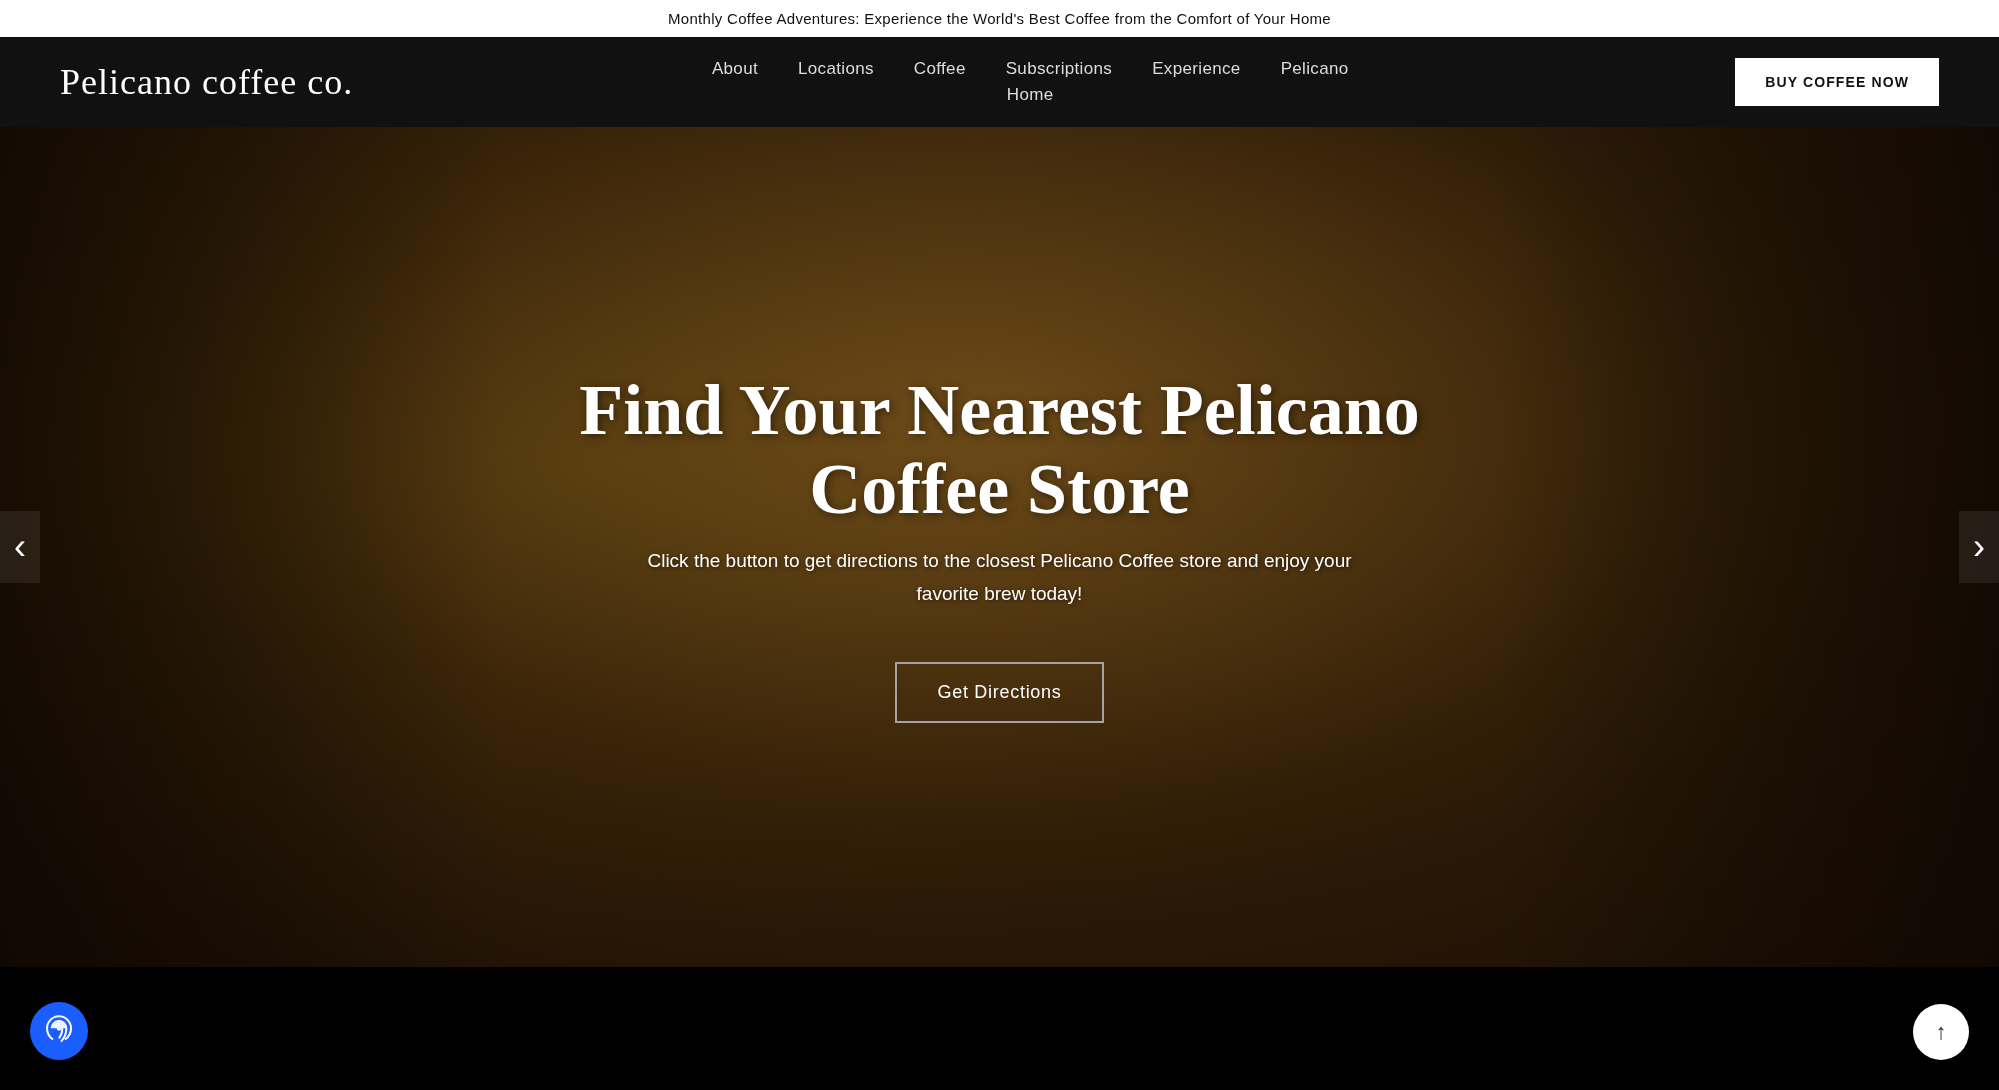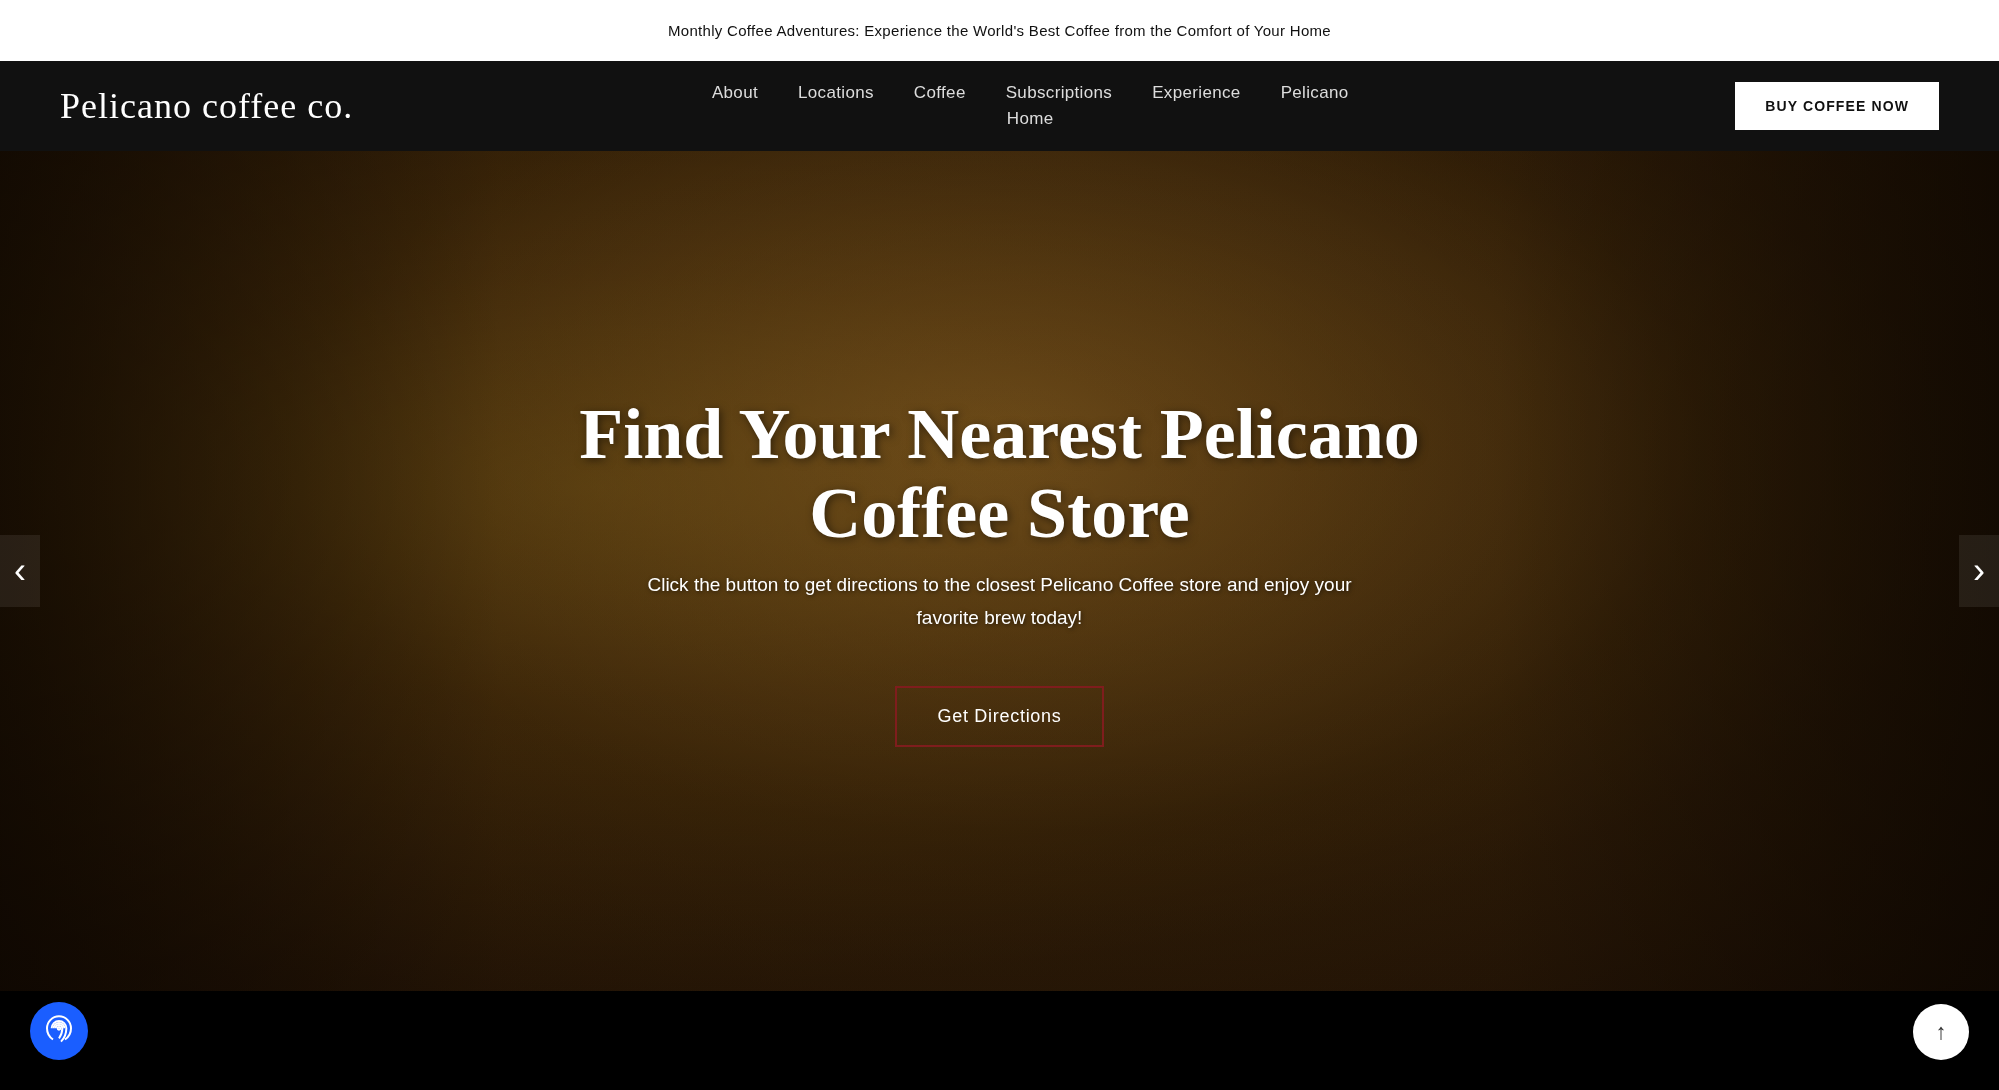--- a/index.html
+++ b/index.html
@@ -2,21 +2,21 @@
 <html><head>
   <meta charset="utf-8">
   <style>
     * { margin: 0; padding: 0; box-sizing: border-box; }
     body { font-family: 'Georgia', serif; background: #000; overflow-x: hidden; }
 
     
     .top-banner {
       background: #fff;
       text-align: center;
-      padding: 22px 20px;
+      padding: 10px 20px;
       font-size: 15px;
       font-family: Arial, sans-serif;
       color: #111;
       letter-spacing: 0.02em;
     }
 
     
     header {
       background: #111;
       display: flex;
@@ -136,21 +136,21 @@
       margin-bottom: 52px;
       max-width: 750px;
       margin-left: auto;
       margin-right: auto;
       text-shadow: 1px 1px 4px rgba(0,0,0,0.6);
     }
 
     .get-directions-btn {
       background: transparent;
       color: #fff;
-      border: 2px solid #7f1d1d;
+      border: 2px solid #a3a3a3;
       padding: 18px 40px;
       font-size: 18px;
       font-family: Arial, sans-serif;
       cursor: pointer;
       letter-spacing: 0.04em;
       transition: background 0.2s;
     }
 
     
     .arrow-btn {

